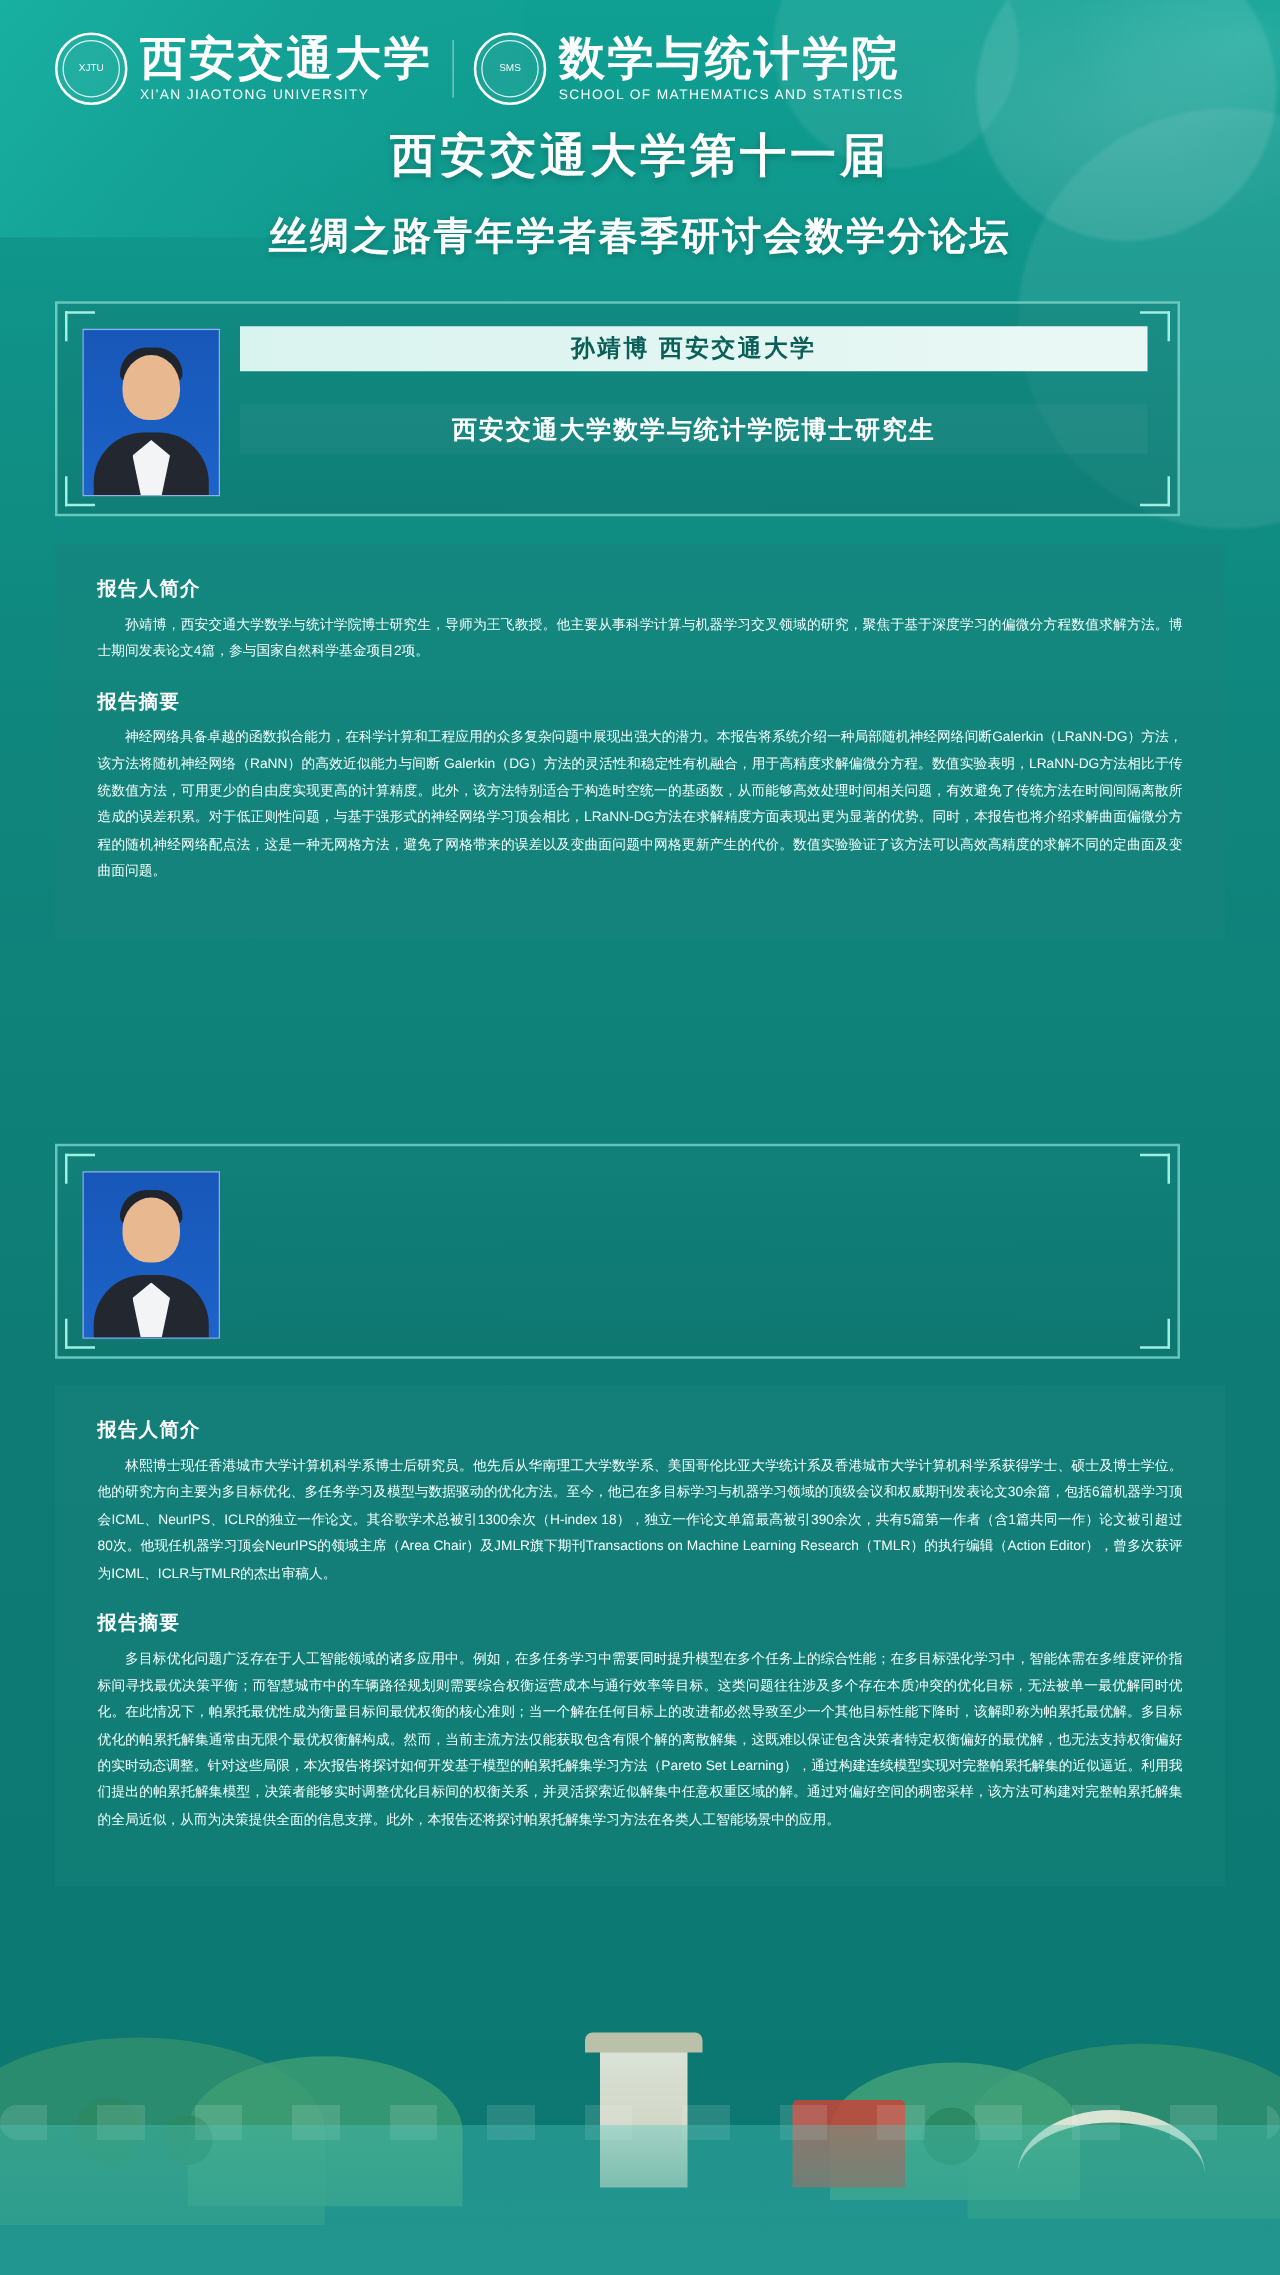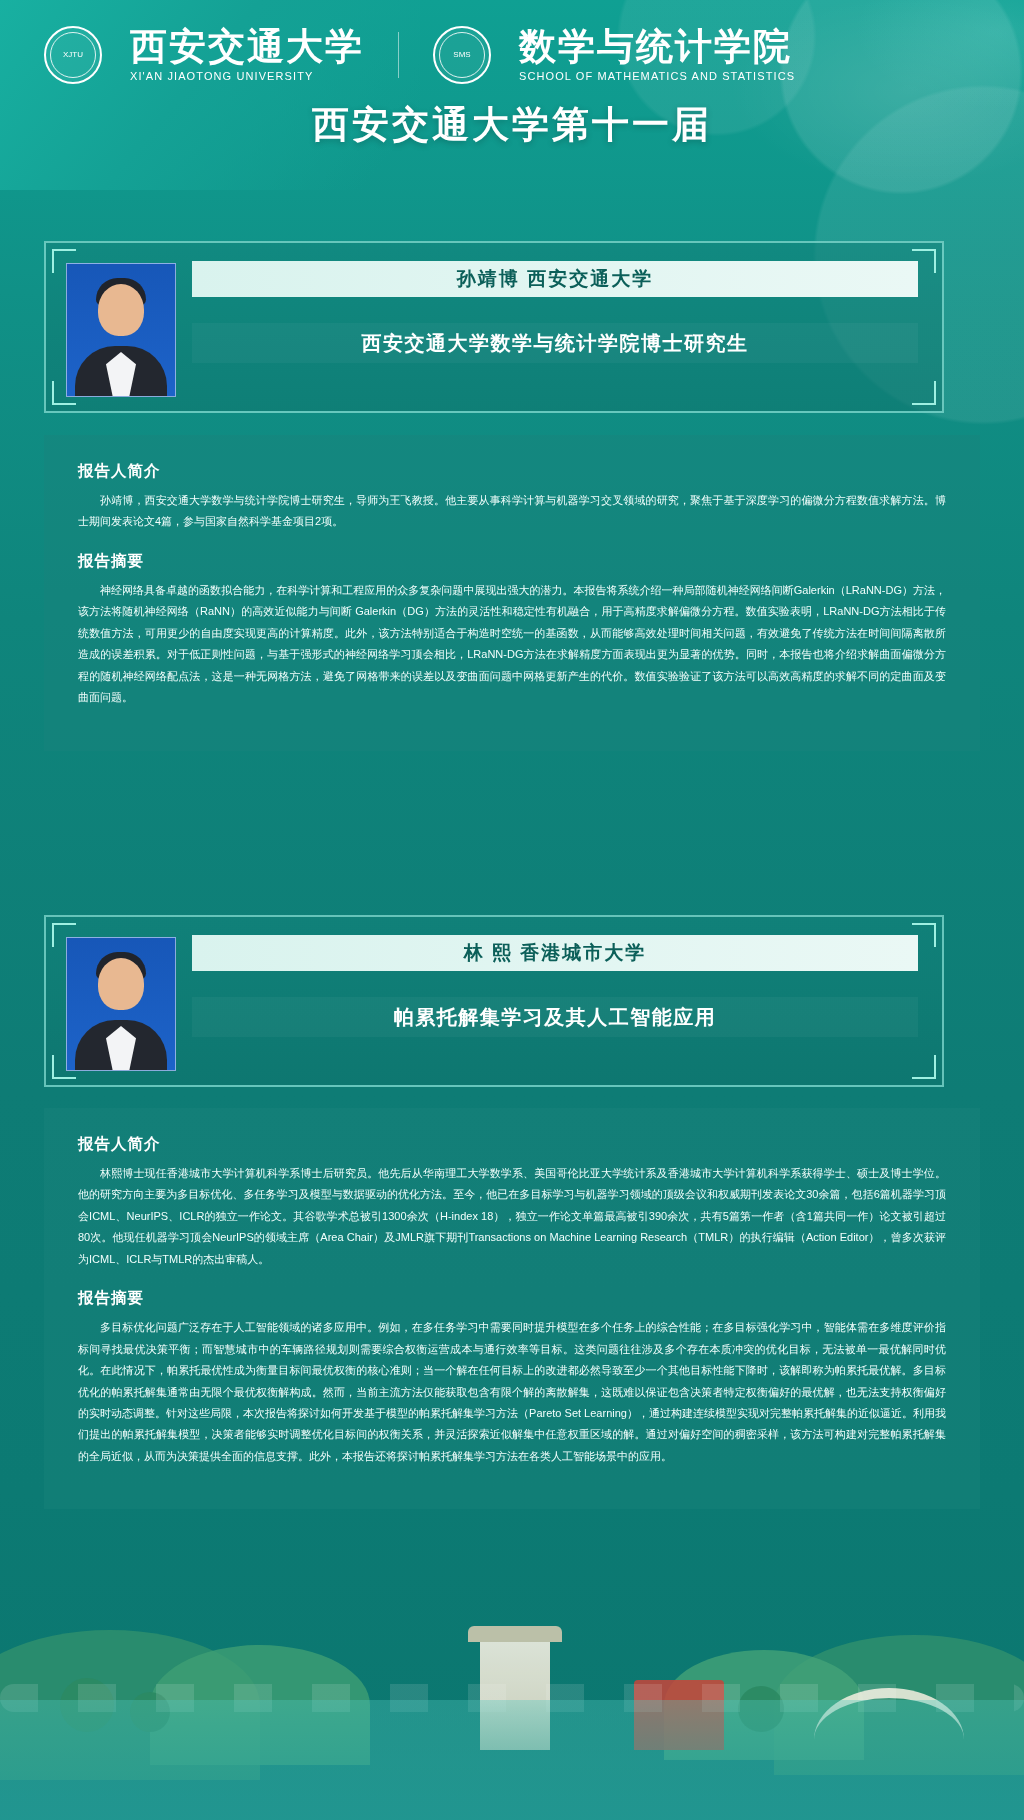--- a/index.html
+++ b/index.html
@@ -29,21 +29,21 @@
     pointer-events:none;
   }
   .bg-topleft{
     position:absolute;top:0;left:0;width:420px;height:190px;
     background:linear-gradient(130deg,#18b0a1 0%,#14a195 45%,rgba(16,150,140,0) 90%);
     pointer-events:none;
   }
 
   
   .header{
-    position:absolute;top:22px;left:44px;height:66px;display:flex;align-items:center;gap:28px;
+    position:absolute;top:22px;left:44px;height:66px;display:flex;align-items:center;gap:10px;
   }
   .seal{
     width:58px;height:58px;border-radius:50%;
     border:2px solid #ffffff;
     display:flex;align-items:center;justify-content:center;
     color:#fff;font-size:9px;line-height:1.05;text-align:center;
     box-sizing:border-box;
     background:rgba(255,255,255,0.05);
   }
   .seal-inner{
@@ -195,20 +195,21 @@
     <div class="seal-inner">SMS</div>
   </div>
   <div class="logo-text">
     <div class="logo-cn">数学与统计学院</div>
     <div class="logo-en">SCHOOL OF MATHEMATICS AND STATISTICS</div>
   </div>
 </div>
 
 <div class="title-wrap">
   <div class="title-1">西安交通大学第十一届</div>
+  <div class="title-2">丝绸之路青年学者春季研讨会数学分论坛</div>
 </div>
 
 <div class="speaker-card" style="top:241px;">
   <span class="corner c-tl"></span>
   <span class="corner c-tr"></span>
   <span class="corner c-bl"></span>
   <span class="corner c-br"></span>
   <div class="photo">
     <div class="portrait-body"></div>
     <div class="portrait-shirt"></div>
@@ -231,24 +232,20 @@
 <div class="speaker-card" style="top:915px;">
   <span class="corner c-tl"></span>
   <span class="corner c-tr"></span>
   <span class="corner c-bl"></span>
   <span class="corner c-br"></span>
   <div class="photo">
     <div class="portrait-body"></div>
     <div class="portrait-shirt"></div>
     <div class="portrait-hair"></div>
     <div class="portrait-head"></div>
-  </div>
-  <div class="speaker-right">
-    <div class="name-bar">林 熙  香港城市大学</div>
-    <div class="talk-bar">帕累托解集学习及其人工智能应用</div>
   </div>
 </div>
 
 <div class="panel" style="top:1108px;">
   <h3>报告人简介</h3>
   <p>林熙博士现任香港城市大学计算机科学系博士后研究员。他先后从华南理工大学数学系、美国哥伦比亚大学统计系及香港城市大学计算机科学系获得学士、硕士及博士学位。他的研究方向主要为多目标优化、多任务学习及模型与数据驱动的优化方法。至今，他已在多目标学习与机器学习领域的顶级会议和权威期刊发表论文30余篇，包括6篇机器学习顶会ICML、NeurIPS、ICLR的独立一作论文。其谷歌学术总被引1300余次（H-index 18），独立一作论文单篇最高被引390余次，共有5篇第一作者（含1篇共同一作）论文被引超过80次。他现任机器学习顶会NeurIPS的领域主席（Area Chair）及JMLR旗下期刊Transactions on Machine Learning Research（TMLR）的执行编辑（Action Editor），曾多次获评为ICML、ICLR与TMLR的杰出审稿人。</p>
   <h3 class="second">报告摘要</h3>
   <p>多目标优化问题广泛存在于人工智能领域的诸多应用中。例如，在多任务学习中需要同时提升模型在多个任务上的综合性能；在多目标强化学习中，智能体需在多维度评价指标间寻找最优决策平衡；而智慧城市中的车辆路径规划则需要综合权衡运营成本与通行效率等目标。这类问题往往涉及多个存在本质冲突的优化目标，无法被单一最优解同时优化。在此情况下，帕累托最优性成为衡量目标间最优权衡的核心准则；当一个解在任何目标上的改进都必然导致至少一个其他目标性能下降时，该解即称为帕累托最优解。多目标优化的帕累托解集通常由无限个最优权衡解构成。然而，当前主流方法仅能获取包含有限个解的离散解集，这既难以保证包含决策者特定权衡偏好的最优解，也无法支持权衡偏好的实时动态调整。针对这些局限，本次报告将探讨如何开发基于模型的帕累托解集学习方法（Pareto Set Learning），通过构建连续模型实现对完整帕累托解集的近似逼近。利用我们提出的帕累托解集模型，决策者能够实时调整优化目标间的权衡关系，并灵活探索近似解集中任意权重区域的解。通过对偏好空间的稠密采样，该方法可构建对完整帕累托解集的全局近似，从而为决策提供全面的信息支撑。此外，本报告还将探讨帕累托解集学习方法在各类人工智能场景中的应用。</p>
 </div>
 

